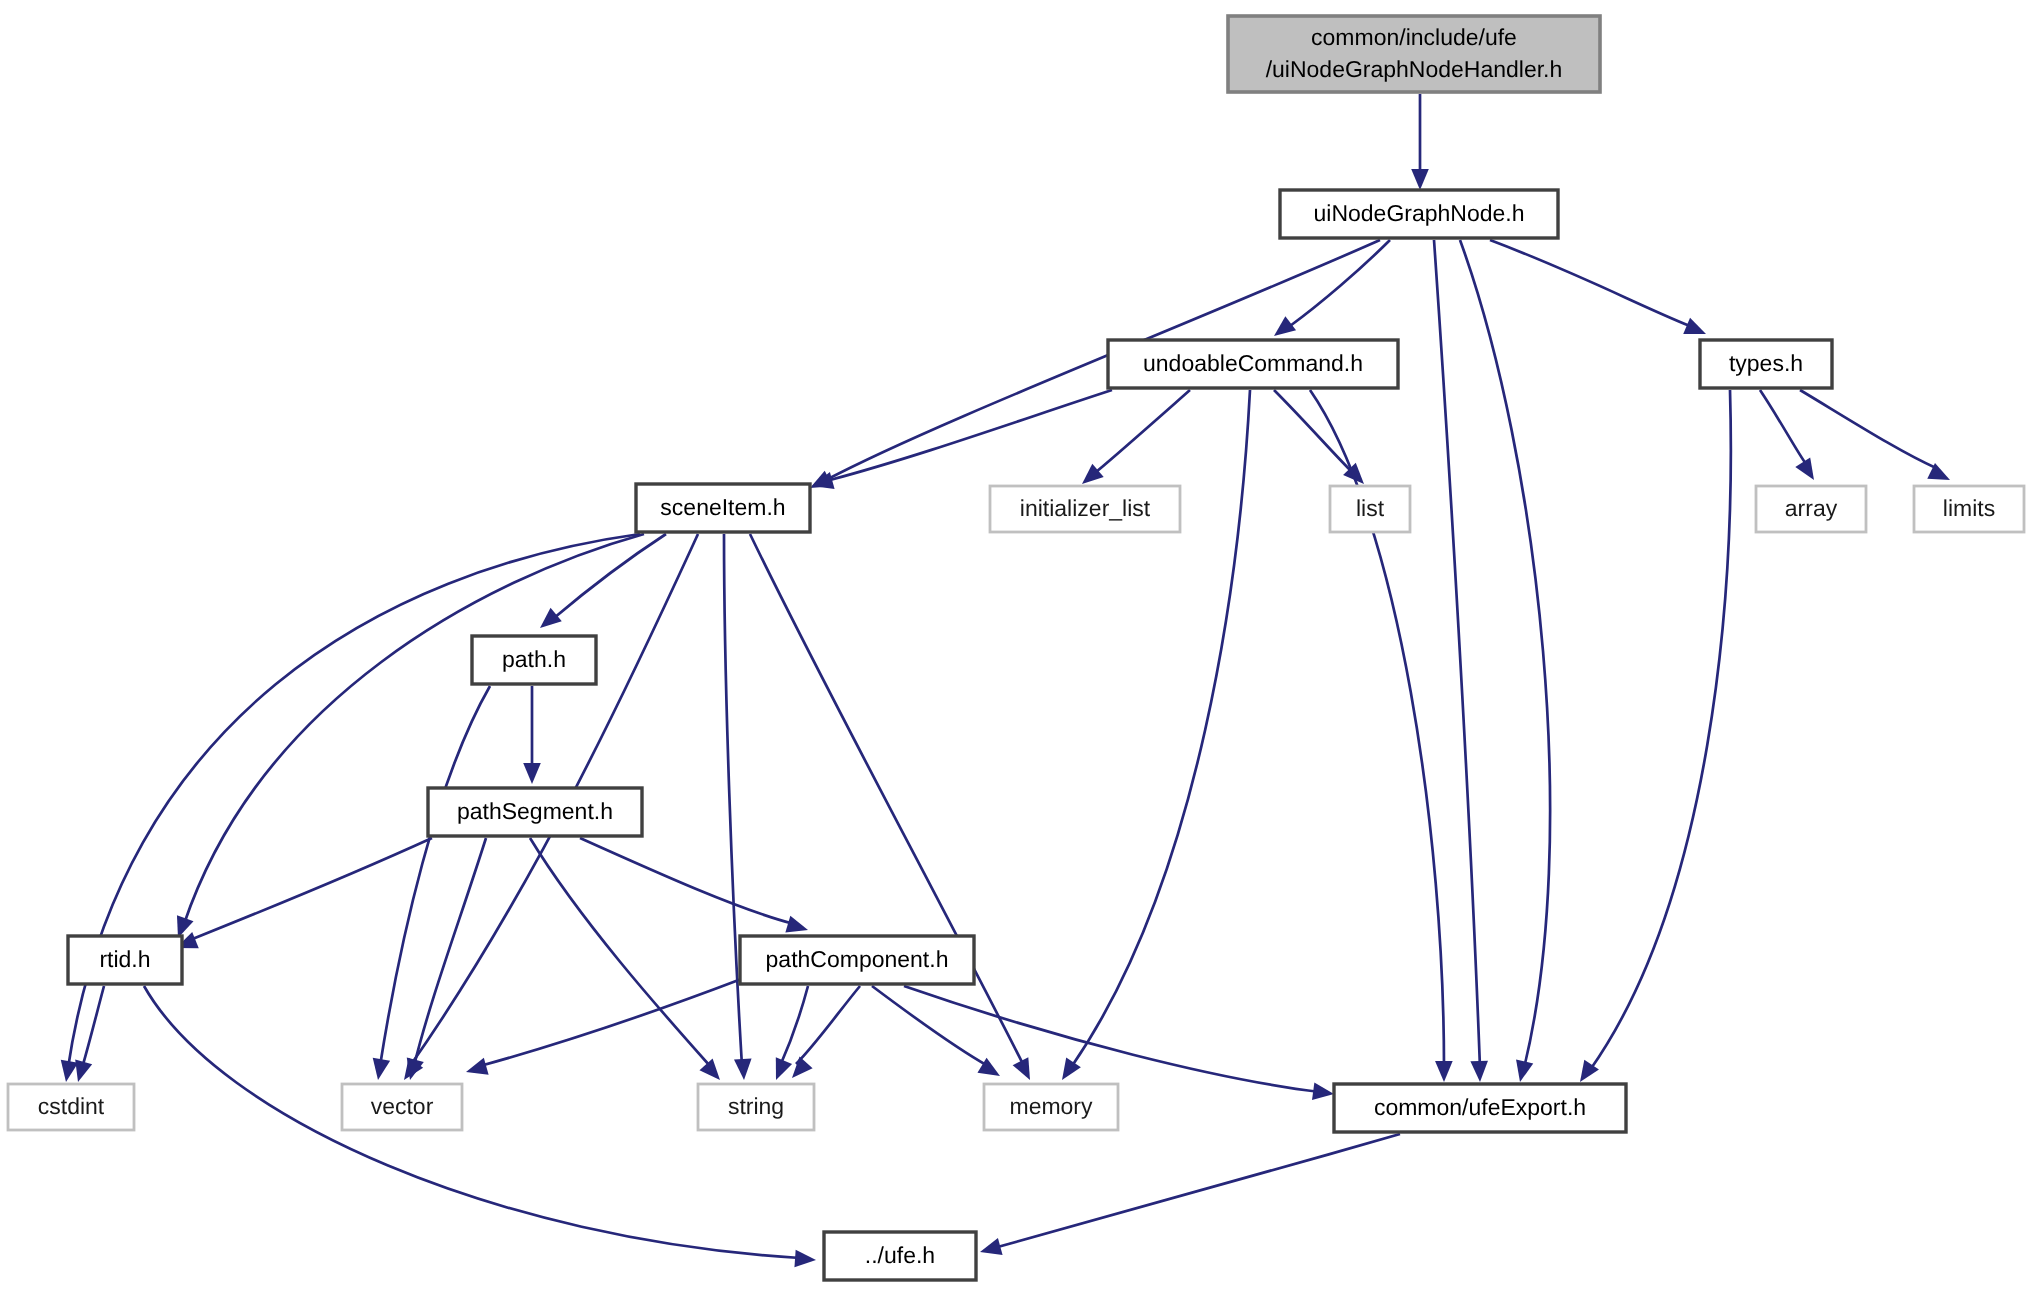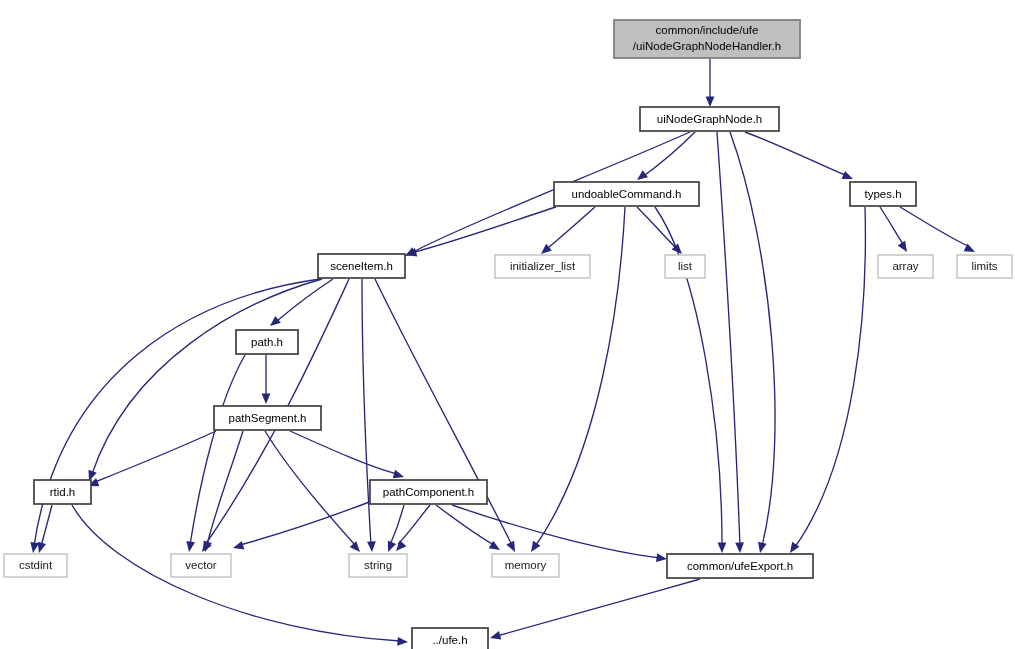--- a/index.html
+++ b/index.html
@@ -10,21 +10,20 @@
   body {
     width: 1015px;
     height: 649px;
     font-family: "Liberation Sans", sans-serif;
     overflow: hidden;
   }
   #graph-root {
     position: relative;
     width: 1015px;
     height: 539px;
-    margin-top: 12px;
   }
   svg#dep-graph {
     display: block;
     width: 1015px;
     height: 649px;
   }
   .node-rect {
     stroke-width: 1.6;
   }
   .node-rect.root {

